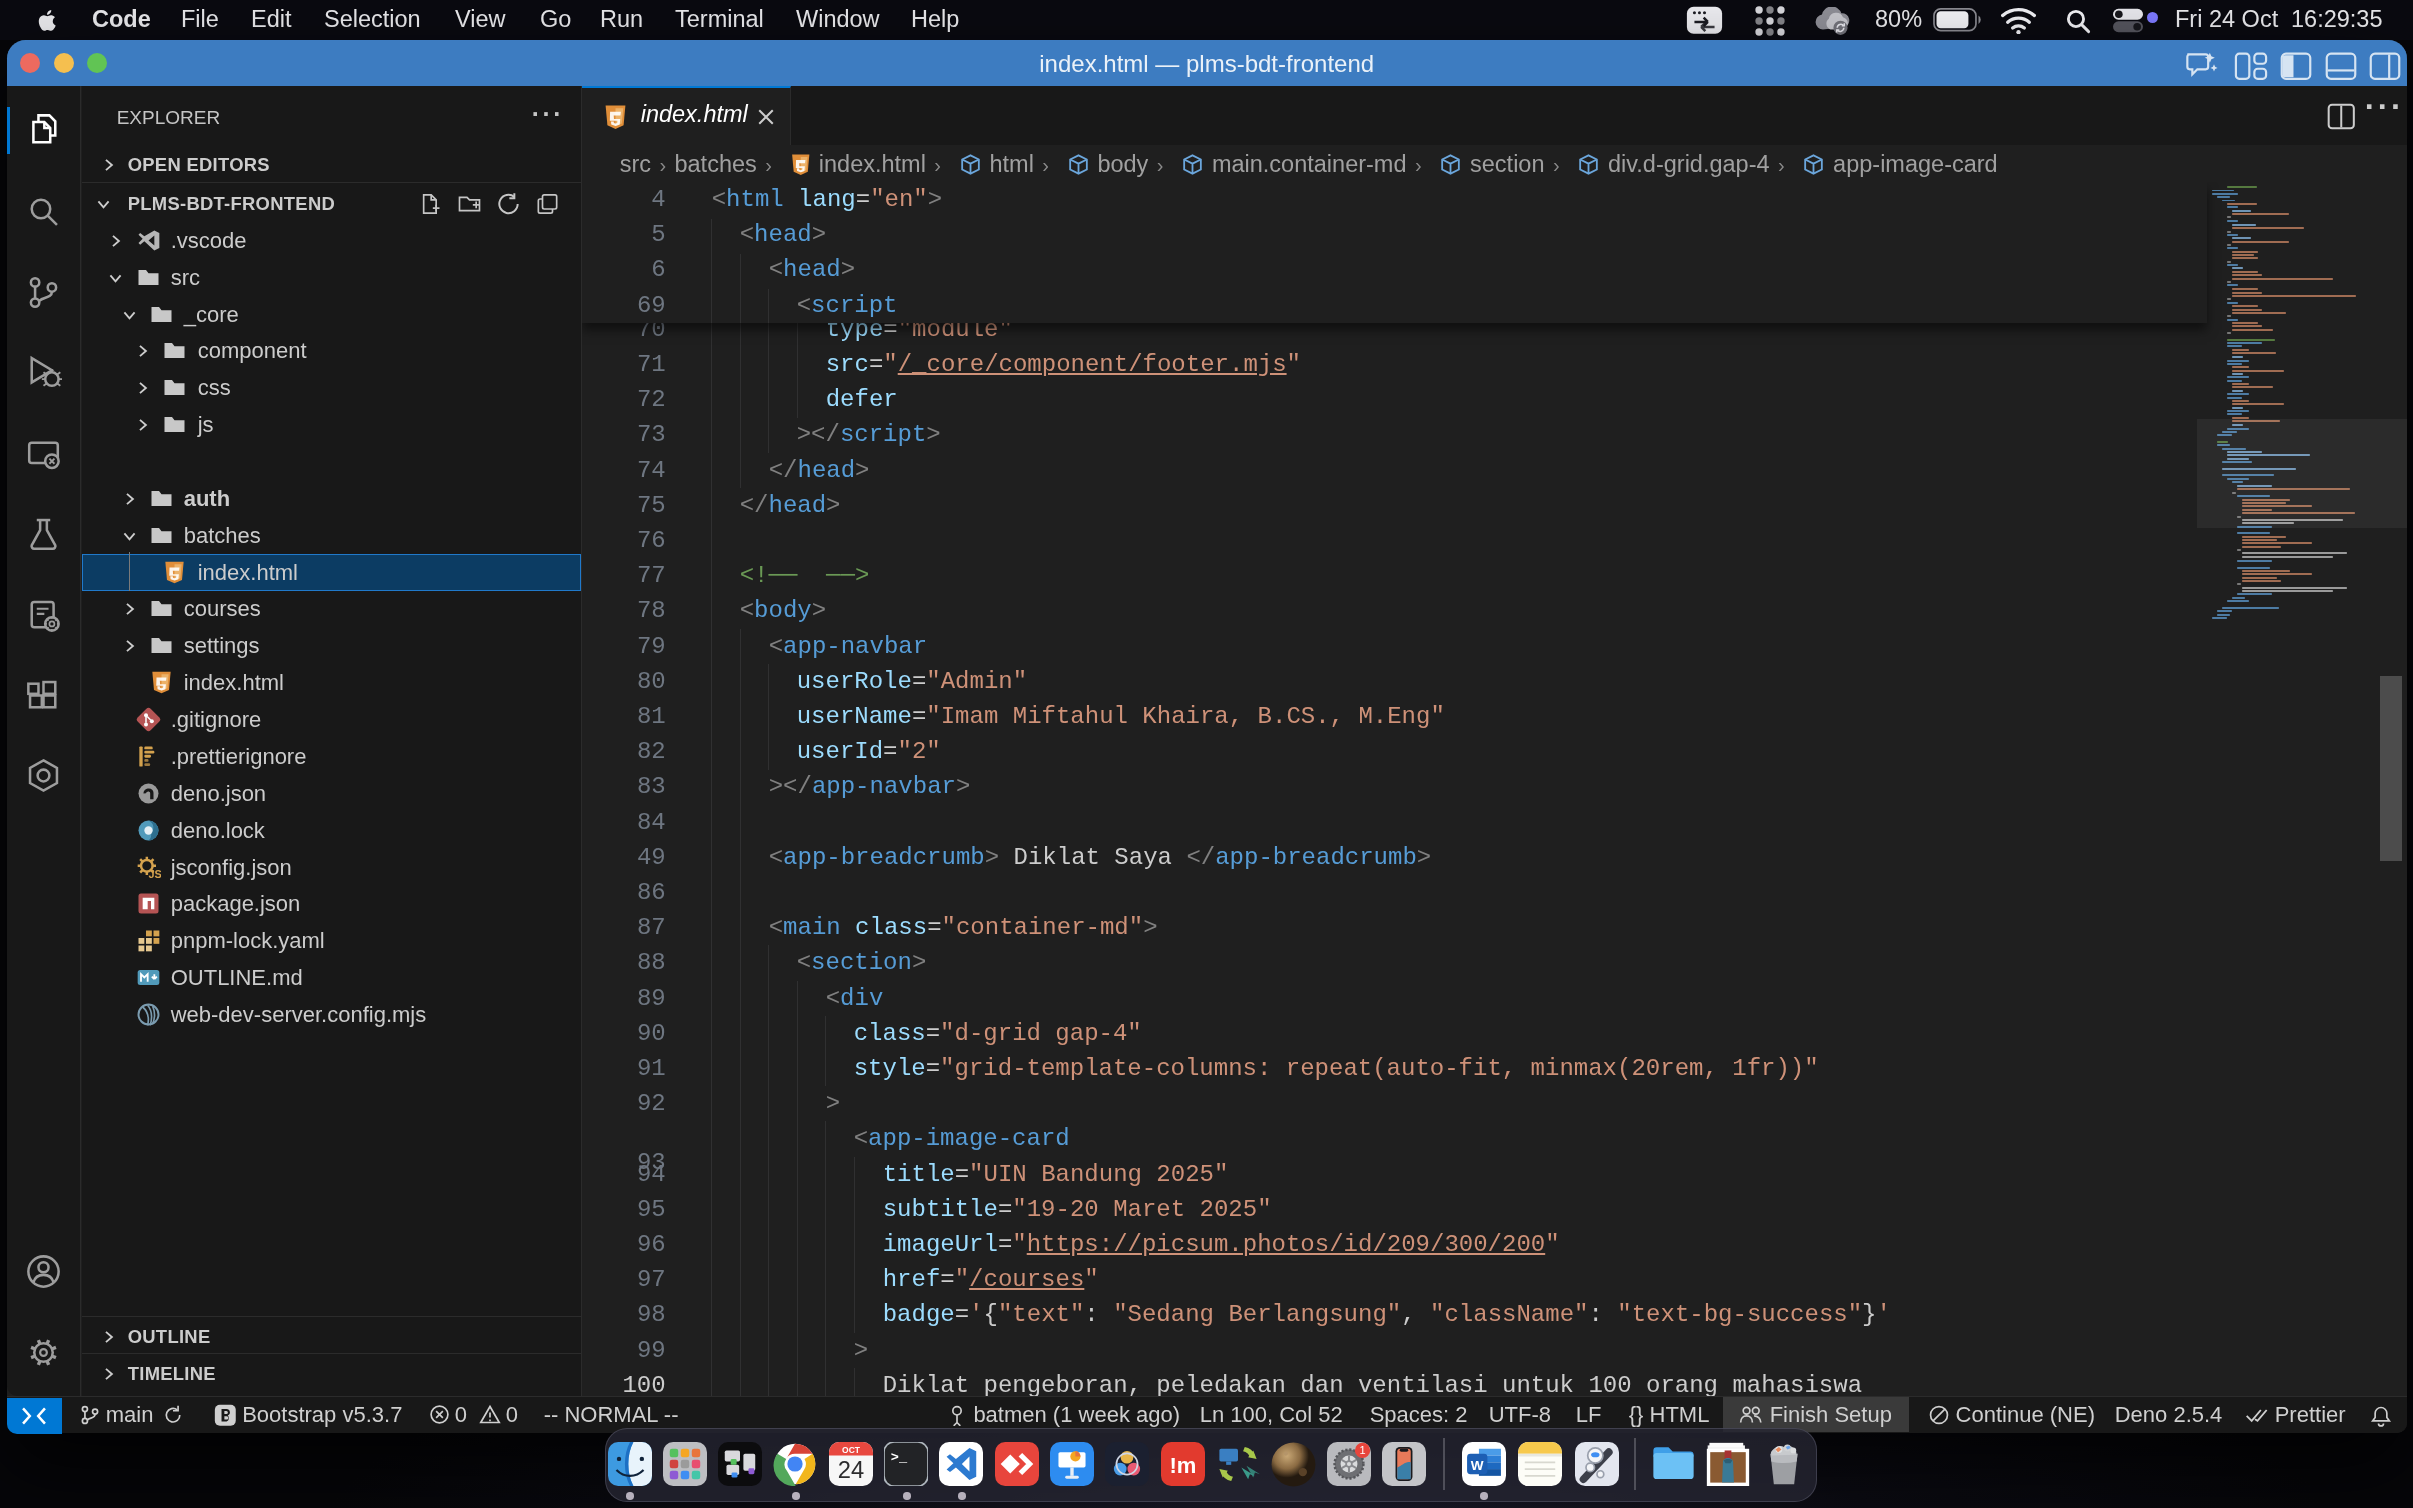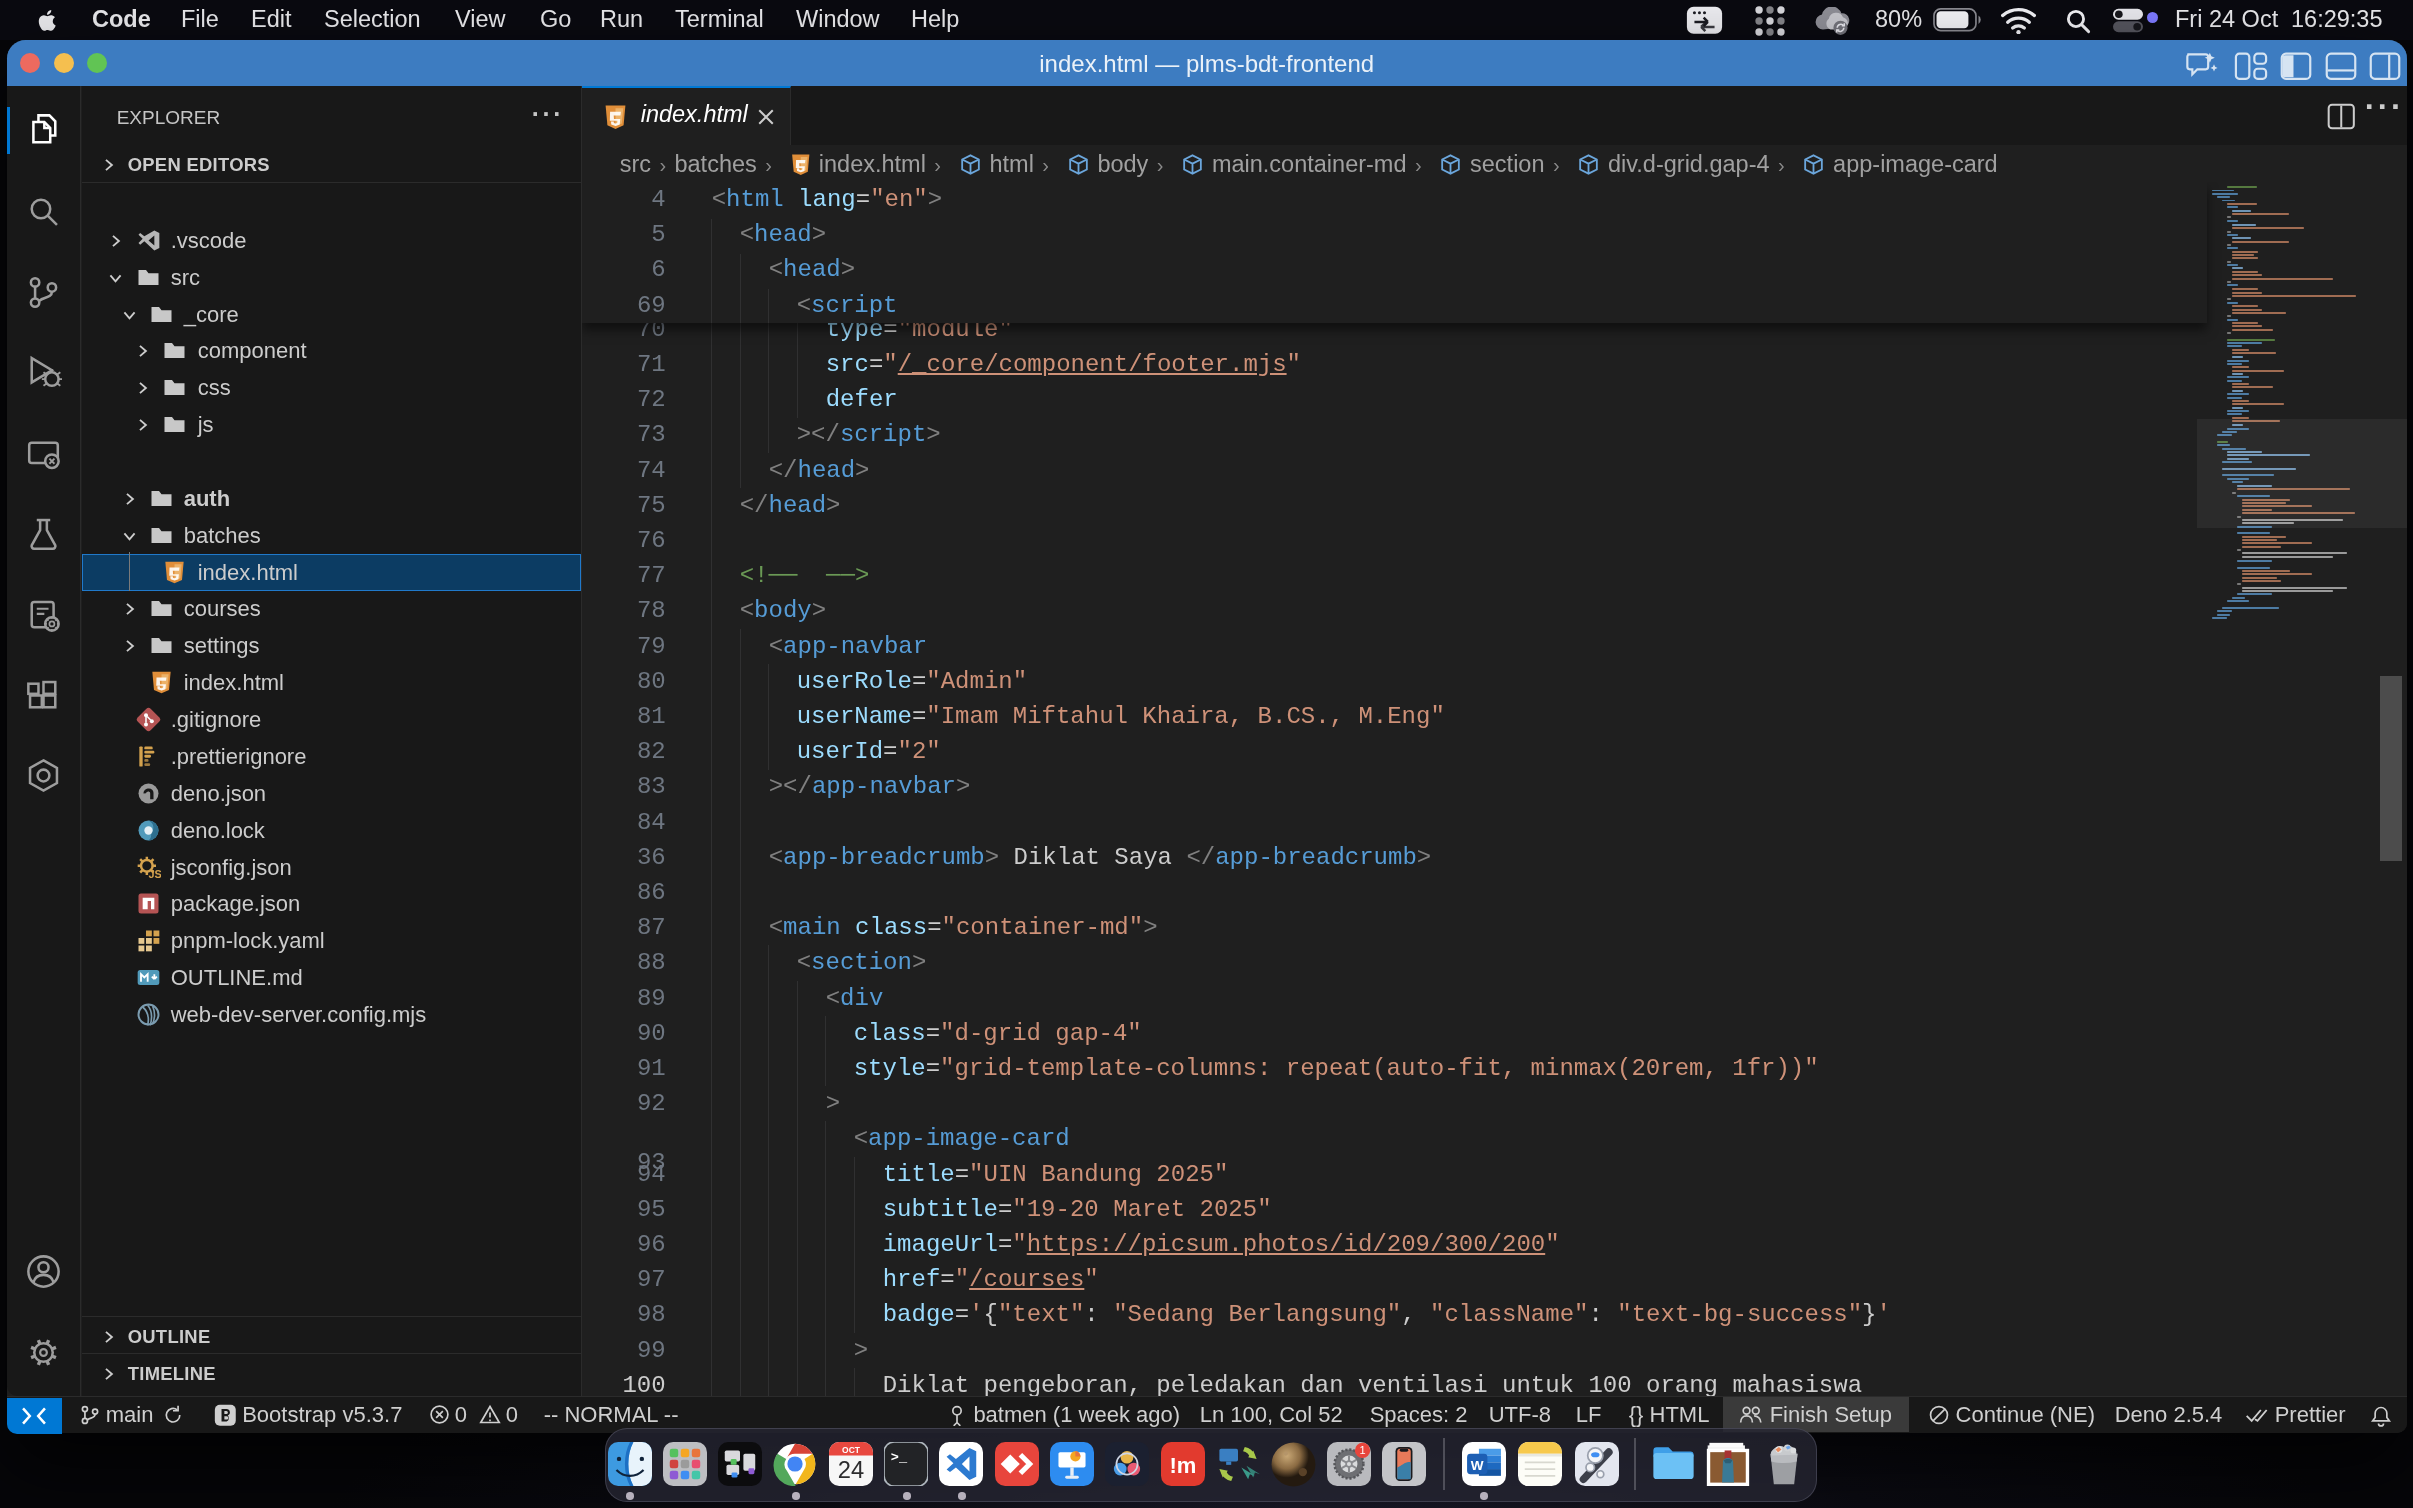--- a/index.html
+++ b/index.html
@@ -210,20 +210,43 @@
         <span style="position:absolute;left:35px">EXPLORER</span>
         <span style="position:absolute;left:450px;top:-2.5px;letter-spacing:2.5px;font-weight:bold;font-size:25px">···</span>
       </div>
       <div class="row" style="top:60px">
         <svg class="chev" style="left:18.4px" viewBox="0 0 20 20">
           <path d="M7 4l7 6-7 6" fill="none" stroke="#cccccc" stroke-width="2.2"></path>
         </svg>
         <span class="hdr" style="position:absolute;left:46px">OPEN EDITORS</span>
       </div>
       <div class="abs" style="left:0;top:96px;width:500px;height:0.8px;background:#2b2b2b"></div>
+      <div class="row" style="top:99px">
+        <svg class="chev" style="left:13.4px" viewBox="0 0 20 20">
+          <path d="M4 7l6 7 6-7" fill="none" stroke="#cccccc" stroke-width="2.2"></path>
+        </svg>
+        <span class="hdr" style="position:absolute;left:46px">PLMS-BDT-FRONTEND</span>
+        <svg class="chev" style="left:335px;width:25px;height:25px" viewBox="0 0 30 30">
+          <path d="M8 4h9l6 6v16H8z" fill="none" stroke="#c5c5c5" stroke-width="2"></path>
+          <path d="M17 4v6h6" fill="none" stroke="#c5c5c5" stroke-width="2"></path>
+          <path d="M19 20h8M23 16v8" stroke="#c5c5c5" stroke-width="2"></path>
+        </svg>
+<svg class="chev" style="left:375px;width:25px;height:25px" viewBox="0 0 30 30">
+          <path d="M3 7h9l3 3h12v13H3z" fill="none" stroke="#c5c5c5" stroke-width="2"></path>
+          <path d="M19 16h8M23 12v8" stroke="#c5c5c5" stroke-width="2"></path>
+        </svg>
+<svg class="chev" style="left:414px;width:25px;height:25px" viewBox="0 0 30 30">
+          <path d="M26 15a11 11 0 1 1-4-8.5" fill="none" stroke="#c5c5c5" stroke-width="2.4"></path>
+          <path d="M22 2v6h-6" fill="none" stroke="#c5c5c5" stroke-width="2.4"></path>
+        </svg>
+<svg class="chev" style="left:453px;width:25px;height:25px" viewBox="0 0 30 30">
+          <rect x="9" y="4" width="17" height="17" rx="2" fill="none" stroke="#c5c5c5" stroke-width="2"></rect>
+          <path d="M21 21v3a2 2 0 0 1-2 2H6a2 2 0 0 1-2-2V11a2 2 0 0 1 2-2h3" fill="none" stroke="#c5c5c5" stroke-width="2"></path>
+        </svg>
+      </div>
       <div class="row" style="top:136px;">
         <svg class="chev" style="left:25px" viewBox="0 0 20 20">
           <path d="M7 4l7 6-7 6" fill="none" stroke="#cccccc" stroke-width="2.2"></path>
         </svg>
         <svg class="ficon" style="left:54px" viewBox="0 0 30 30">
           <path d="M22 3l6 3v18l-6 3-12-11-5 4-2-2 5-5-5-5 2-2 5 4zM22 9l-7 6 7 6z" fill="#b5b5b5"></path>
         </svg>
         <span style="position:absolute;left:89px">.vscode</span>
       </div>
       <div class="row" style="top:173px;">
@@ -501,21 +524,21 @@
       <div class="code" style="left:187px;top:447px"><span class="p">&lt;</span><span class="t">app-navbar</span></div>
       <div class="ln" style="top:482px">80</div>
       <div class="code" style="left:215px;top:482px"><span class="a">userRole</span><span class="w">=</span><span class="s">"</span><span class="s">Admin</span><span class="s">"</span></div>
       <div class="ln" style="top:517px">81</div>
       <div class="code" style="left:215px;top:517px"><span class="a">userName</span><span class="w">=</span><span class="s">"</span><span class="s">Imam Miftahul Khaira, B.CS., M.Eng</span><span class="s">"</span></div>
       <div class="ln" style="top:552px">82</div>
       <div class="code" style="left:215px;top:552px"><span class="a">userId</span><span class="w">=</span><span class="s">"</span><span class="s">2</span><span class="s">"</span></div>
       <div class="ln" style="top:587px">83</div>
       <div class="code" style="left:187px;top:587px"><span class="p">&gt;&lt;/</span><span class="t">app-navbar</span><span class="p">&gt;</span></div>
       <div class="ln" style="top:623px">84</div>
-      <div class="ln" style="top:658px">36</div>
+      <div class="ln" style="top:658px">49</div>
       <div class="code" style="left:187px;top:658px"><span class="p">&lt;</span><span class="t">app-breadcrumb</span><span class="p">&gt;</span><span class="w"> Diklat Saya </span><span class="p">&lt;/</span><span class="t">app-breadcrumb</span><span class="p">&gt;</span></div>
       <div class="ln" style="top:693px">86</div>
       <div class="ln" style="top:728px">87</div>
       <div class="code" style="left:187px;top:728px"><span class="p">&lt;</span><span class="t">main</span> <span class="a">class</span><span class="w">=</span><span class="s">"container-md"</span><span class="p">&gt;</span></div>
       <div class="ln" style="top:763px">88</div>
       <div class="code" style="left:215px;top:763px"><span class="p">&lt;</span><span class="t">section</span><span class="p">&gt;</span></div>
       <div class="ln" style="top:799px">89</div>
       <div class="code" style="left:244px;top:799px"><span class="p">&lt;</span><span class="t">div</span></div>
       <div class="ln" style="top:834px">90</div>
       <div class="code" style="left:272px;top:834px"><span class="a">class</span><span class="w">=</span><span class="s">"</span><span class="s">d-grid gap-4</span><span class="s">"</span></div>

